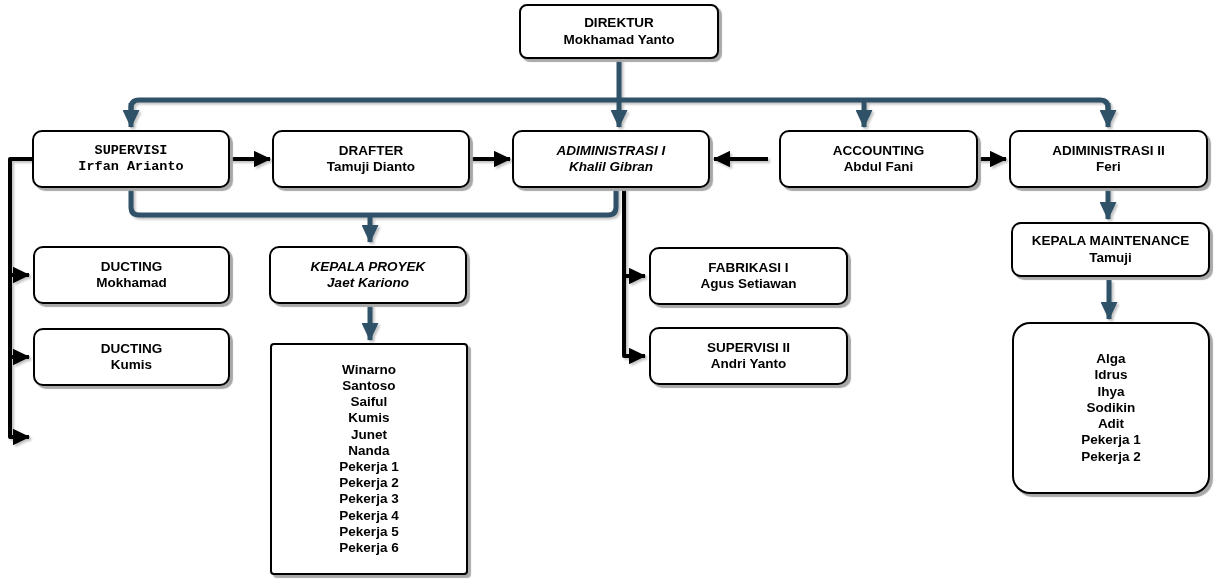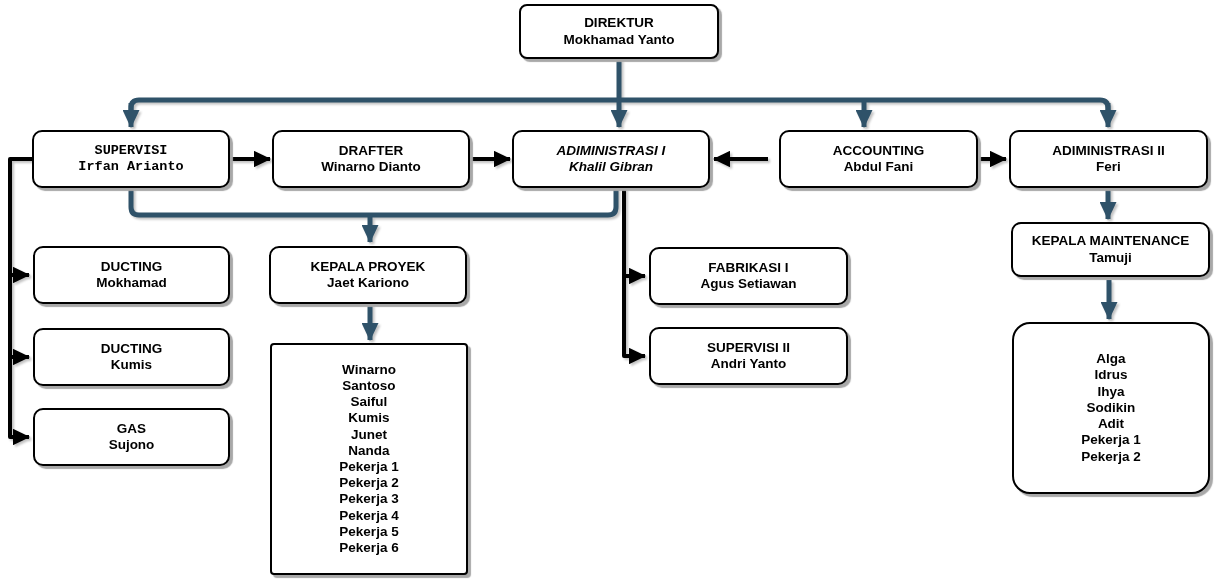--- a/index.html
+++ b/index.html
@@ -55,21 +55,21 @@
 
   #n-direktur            { left: 519px; top: 4px;   width: 200px; height: 55px; border-radius: 8px; }
   #n-supervisi           { left: 32px;  top: 130px; width: 198px; height: 58px; font-family: Liberation Mono, monospace; }
   #n-drafter             { left: 272px; top: 130px; width: 198px; height: 58px; }
   #n-administrasi1       { left: 512px; top: 130px; width: 198px; height: 58px; font-style: italic; }
   #n-accounting          { left: 768px; top: 130px; width: 199px; height: 58px; margin-left: 11px; }
   #n-administrasi2       { left: 1009px;top: 130px; width: 199px; height: 58px; }
   #n-ducting1            { left: 33px;  top: 246px; width: 197px; height: 58px; }
   #n-ducting2            { left: 33px;  top: 328px; width: 197px; height: 58px; }
   #n-gas                 { left: 33px;  top: 408px; width: 197px; height: 58px; }
-  #n-kepala-proyek       { left: 269px; top: 246px; width: 198px; height: 58px; }
+  #n-kepala-proyek       { left: 269px; top: 246px; width: 198px; height: 58px; font-style: italic; }
   #n-proyek-team         { left: 270px; top: 343px; width: 198px; height: 232px; border-radius: 4px; }
   #n-fabrikasi1          { left: 649px; top: 247px; width: 199px; height: 58px; }
   #n-fabrikasi2          { left: 649px; top: 327px; width: 199px; height: 58px; }
   #n-kepala-maintenance  { left: 1011px;top: 222px; width: 199px; height: 55px; }
   #n-maintenance-team    { left: 1012px;top: 322px; width: 198px; height: 172px; border-radius: 18px; }
 </style>
 </head>
 <body>
 
 <div class="canvas">
@@ -111,21 +111,21 @@
     <div class="node-person">Mokhamad Yanto</div>
   </div>
 
   <div class="node" id="n-supervisi">
     <div class="node-title">SUPERVISI</div>
     <div class="node-person">Irfan Arianto</div>
   </div>
 
   <div class="node" id="n-drafter">
     <div class="node-title">DRAFTER</div>
-    <div class="node-person">Winarno Dianto</div>
+    <div class="node-person">Tamuji Dianto</div>
   </div>
 
   <div class="node" id="n-administrasi1">
     <div class="node-title">ADIMINISTRASI I</div>
     <div class="node-person">Khalil Gibran</div>
   </div>
 
   <div class="node" id="n-accounting">
     <div class="node-title">ACCOUNTING</div>
     <div class="node-person">Abdul Fani</div>
@@ -139,24 +139,20 @@
   <div class="node" id="n-ducting1">
     <div class="node-title">DUCTING</div>
     <div class="node-person">Mokhamad</div>
   </div>
 
   <div class="node" id="n-ducting2">
     <div class="node-title">DUCTING</div>
     <div class="node-person">Kumis</div>
   </div>
 
-  <div class="node" id="n-gas">
-    <div class="node-title">GAS</div>
-    <div class="node-person">Sujono</div>
-  </div>
 
   <div class="node" id="n-kepala-proyek">
     <div class="node-title">KEPALA PROYEK</div>
     <div class="node-person">Jaet Kariono</div>
   </div>
 
   <div class="node team" id="n-proyek-team">
       <div>Winarno</div>
       <div>Santoso</div>
       <div>Saiful</div>

